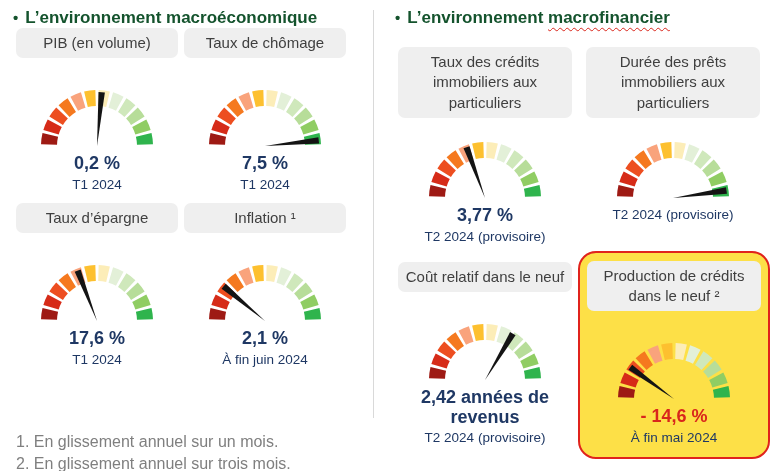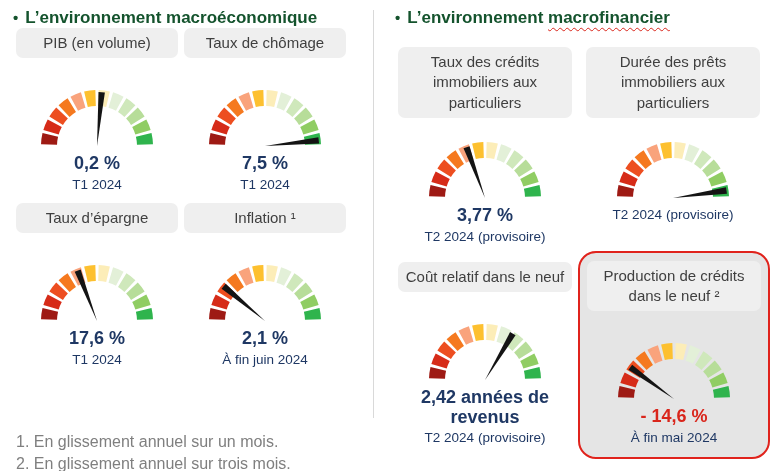--- a/index.html
+++ b/index.html
@@ -29,21 +29,21 @@
     line-height:1.35;display:flex;align-items:center;justify-content:center;
   }
   .gauge{margin-top:8px;line-height:0;}
   #sec-right .row1 .gauge{margin-top:0px;}
   .value{color:#1f3864;font-weight:bold;font-size:18px;margin-top:2px;text-align:center;line-height:1.1;max-width:155px;}
   .value.neg{color:#d9261c;}
   .period{color:#1f3864;font-size:13.5px;margin-top:3px;text-align:center;}
   .card.highlighted{
     border:2.5px solid #e0231c;border-radius:18px;
     padding:8px 4px 12px;margin:-11px -7px -14px -5px;
-    background:#e5e5e5;
+    background:#fde047;
   }
   .divider{position:absolute;left:373px;top:10px;width:1px;height:408px;background:#d9d9d9;}
   .footnotes{position:absolute;left:16px;top:431px;color:#7f7f7f;font-size:16px;line-height:1.38;}
 </style>
 </head>
 <body>
 
 <div class="section" id="sec-left">
   <div class="section-title">
     <span class="bullet">•</span><span>L’environnement macroéconomique</span>

